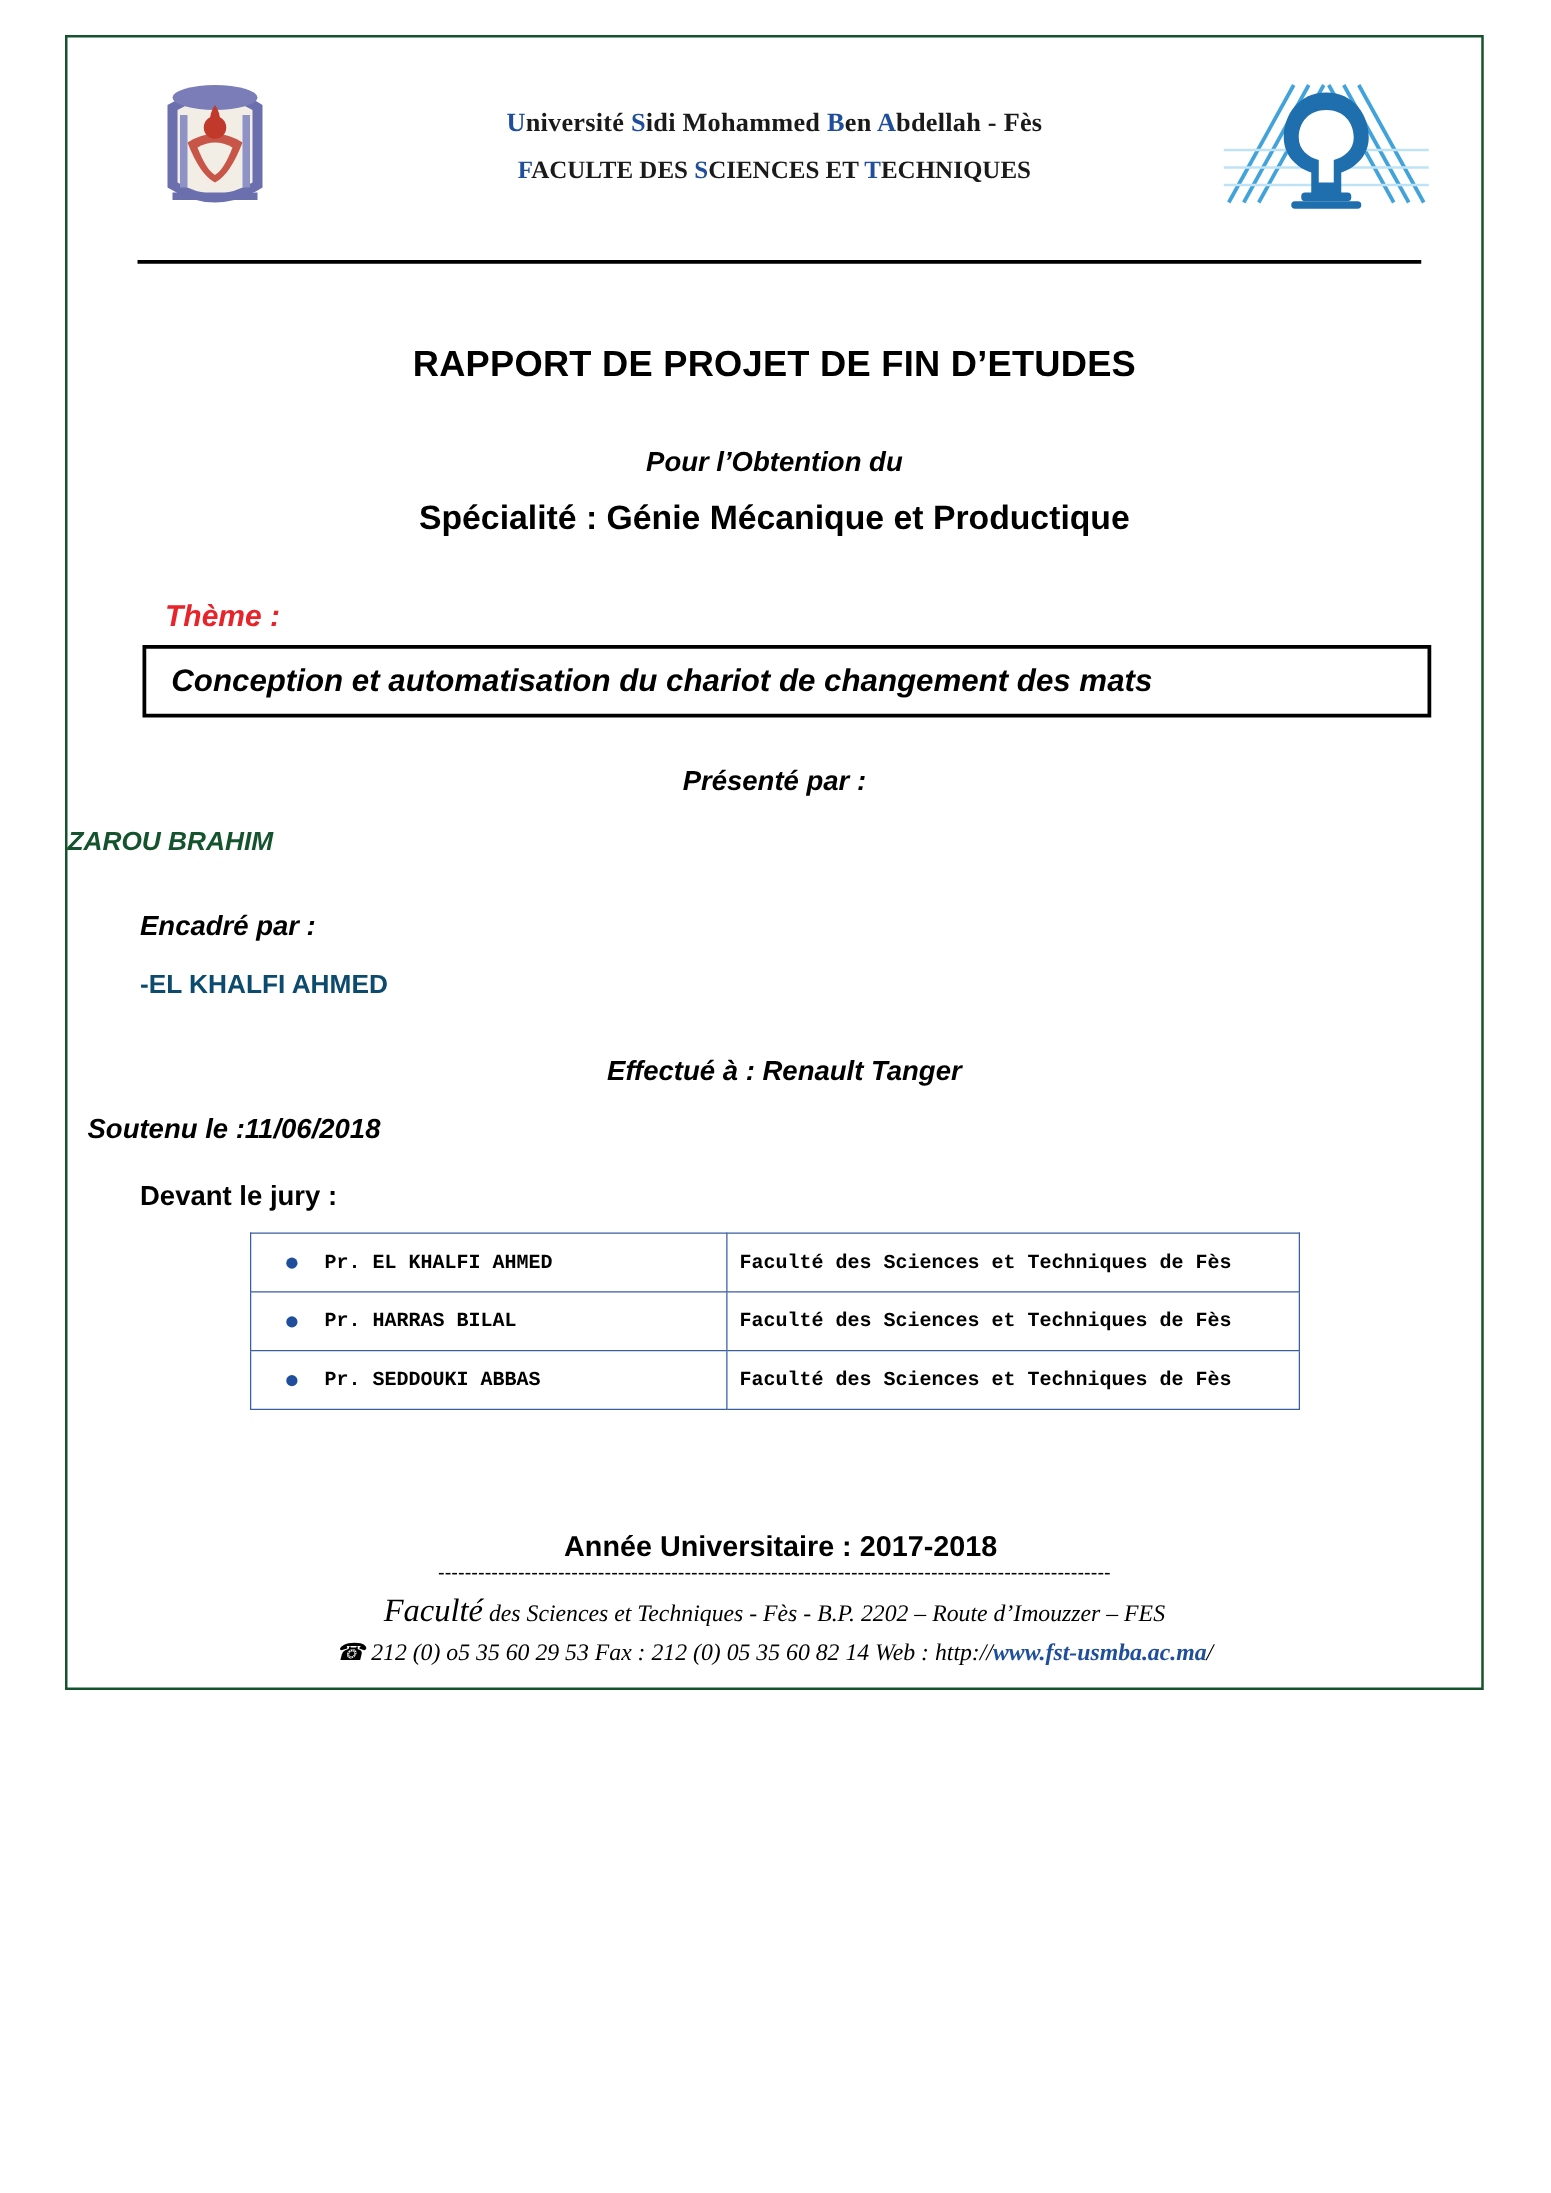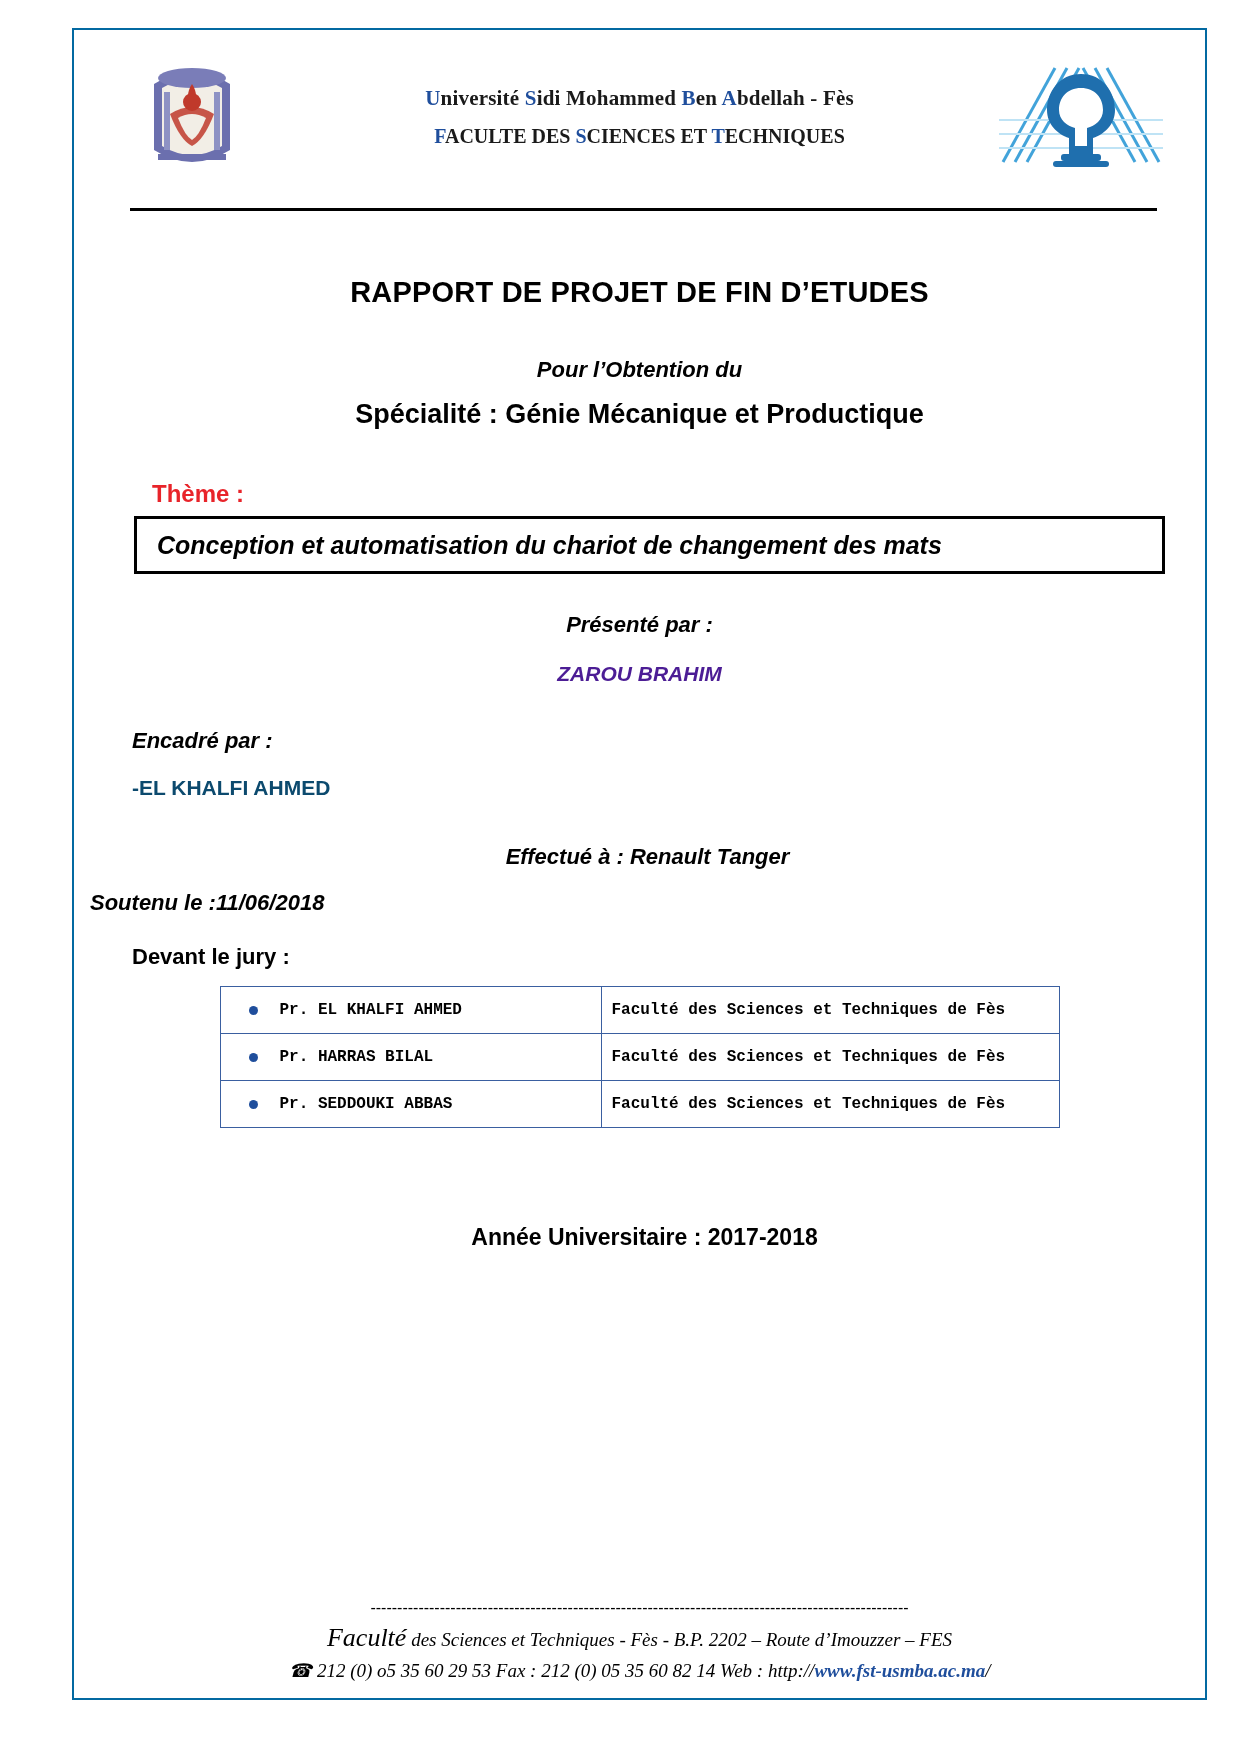--- a/index.html
+++ b/index.html
@@ -12,25 +12,24 @@
     height: 1754px;
     font-family: "Liberation Serif", serif;
     color: #000;
     position: relative;
   }
   .page {
     position: absolute;
     left: 52px;
     top: 28px;
     width: 1135px;
-    height: 1672px;
-    border: 2px solid #0369a1;
+    height: 1324px;
+    border: 2px solid #14532d;
     box-sizing: border-box;
     background: #fff;
-    margin-left: 20px;
   }
   .inner {
     position: relative;
     width: 100%;
     height: 100%;
   }
 
   
   .header {
     position: relative;
@@ -121,20 +120,21 @@
     font-weight: bold;
     margin-top: 16px;
   }
 
   .theme-label {
     margin-top: 50px;
     margin-left: 78px;
     font-family: "Liberation Sans", sans-serif;
     font-size: 24px;
     font-weight: bold;
+    font-style: italic;
     color: #e8242a;
   }
   .theme-box {
     margin: 8px 40px 0 60px;
     border: 3px solid #000;
     height: 58px;
     display: flex;
     align-items: center;
     padding-left: 20px;
     box-sizing: border-box;
@@ -148,26 +148,26 @@
 
   .presente-par {
     text-align: center;
     font-family: "Liberation Sans", sans-serif;
     font-size: 22px;
     font-weight: bold;
     font-style: italic;
     margin-top: 38px;
   }
   .author {
-    text-align: center;
+    text-align: left;
     font-family: "Liberation Sans", sans-serif;
     font-size: 21px;
     font-weight: bold;
     font-style: italic;
-    color: #4c1d95;
+    color: #14532d;
     margin-top: 24px;
   }
 
   .encadre-label {
     margin-top: 42px;
     margin-left: 58px;
     font-family: "Liberation Sans", sans-serif;
     font-size: 22px;
     font-weight: bold;
     font-style: italic;

